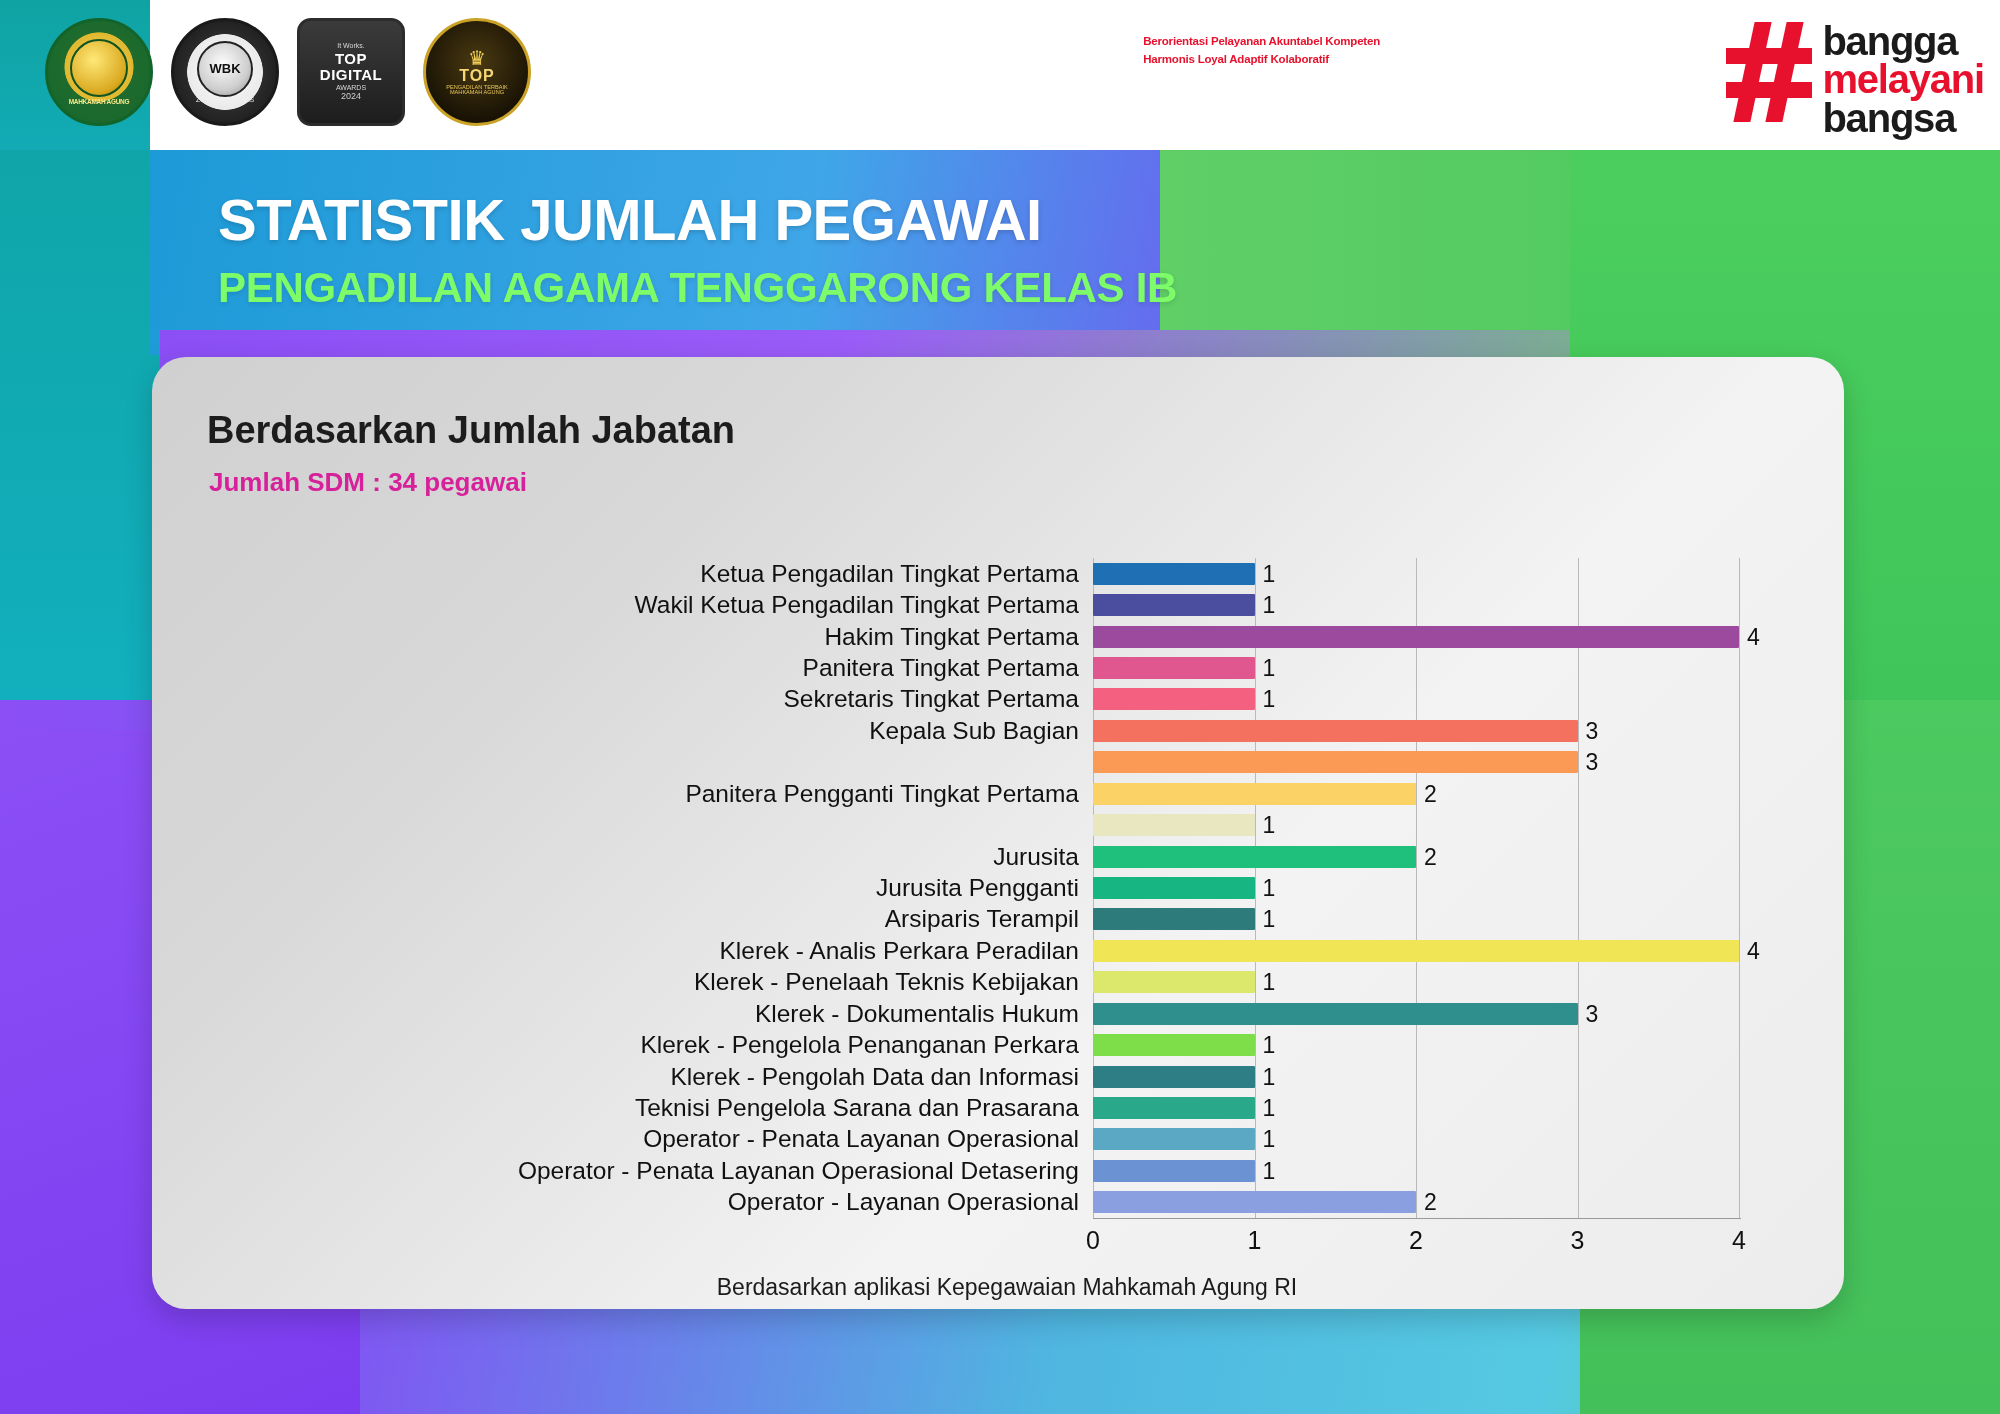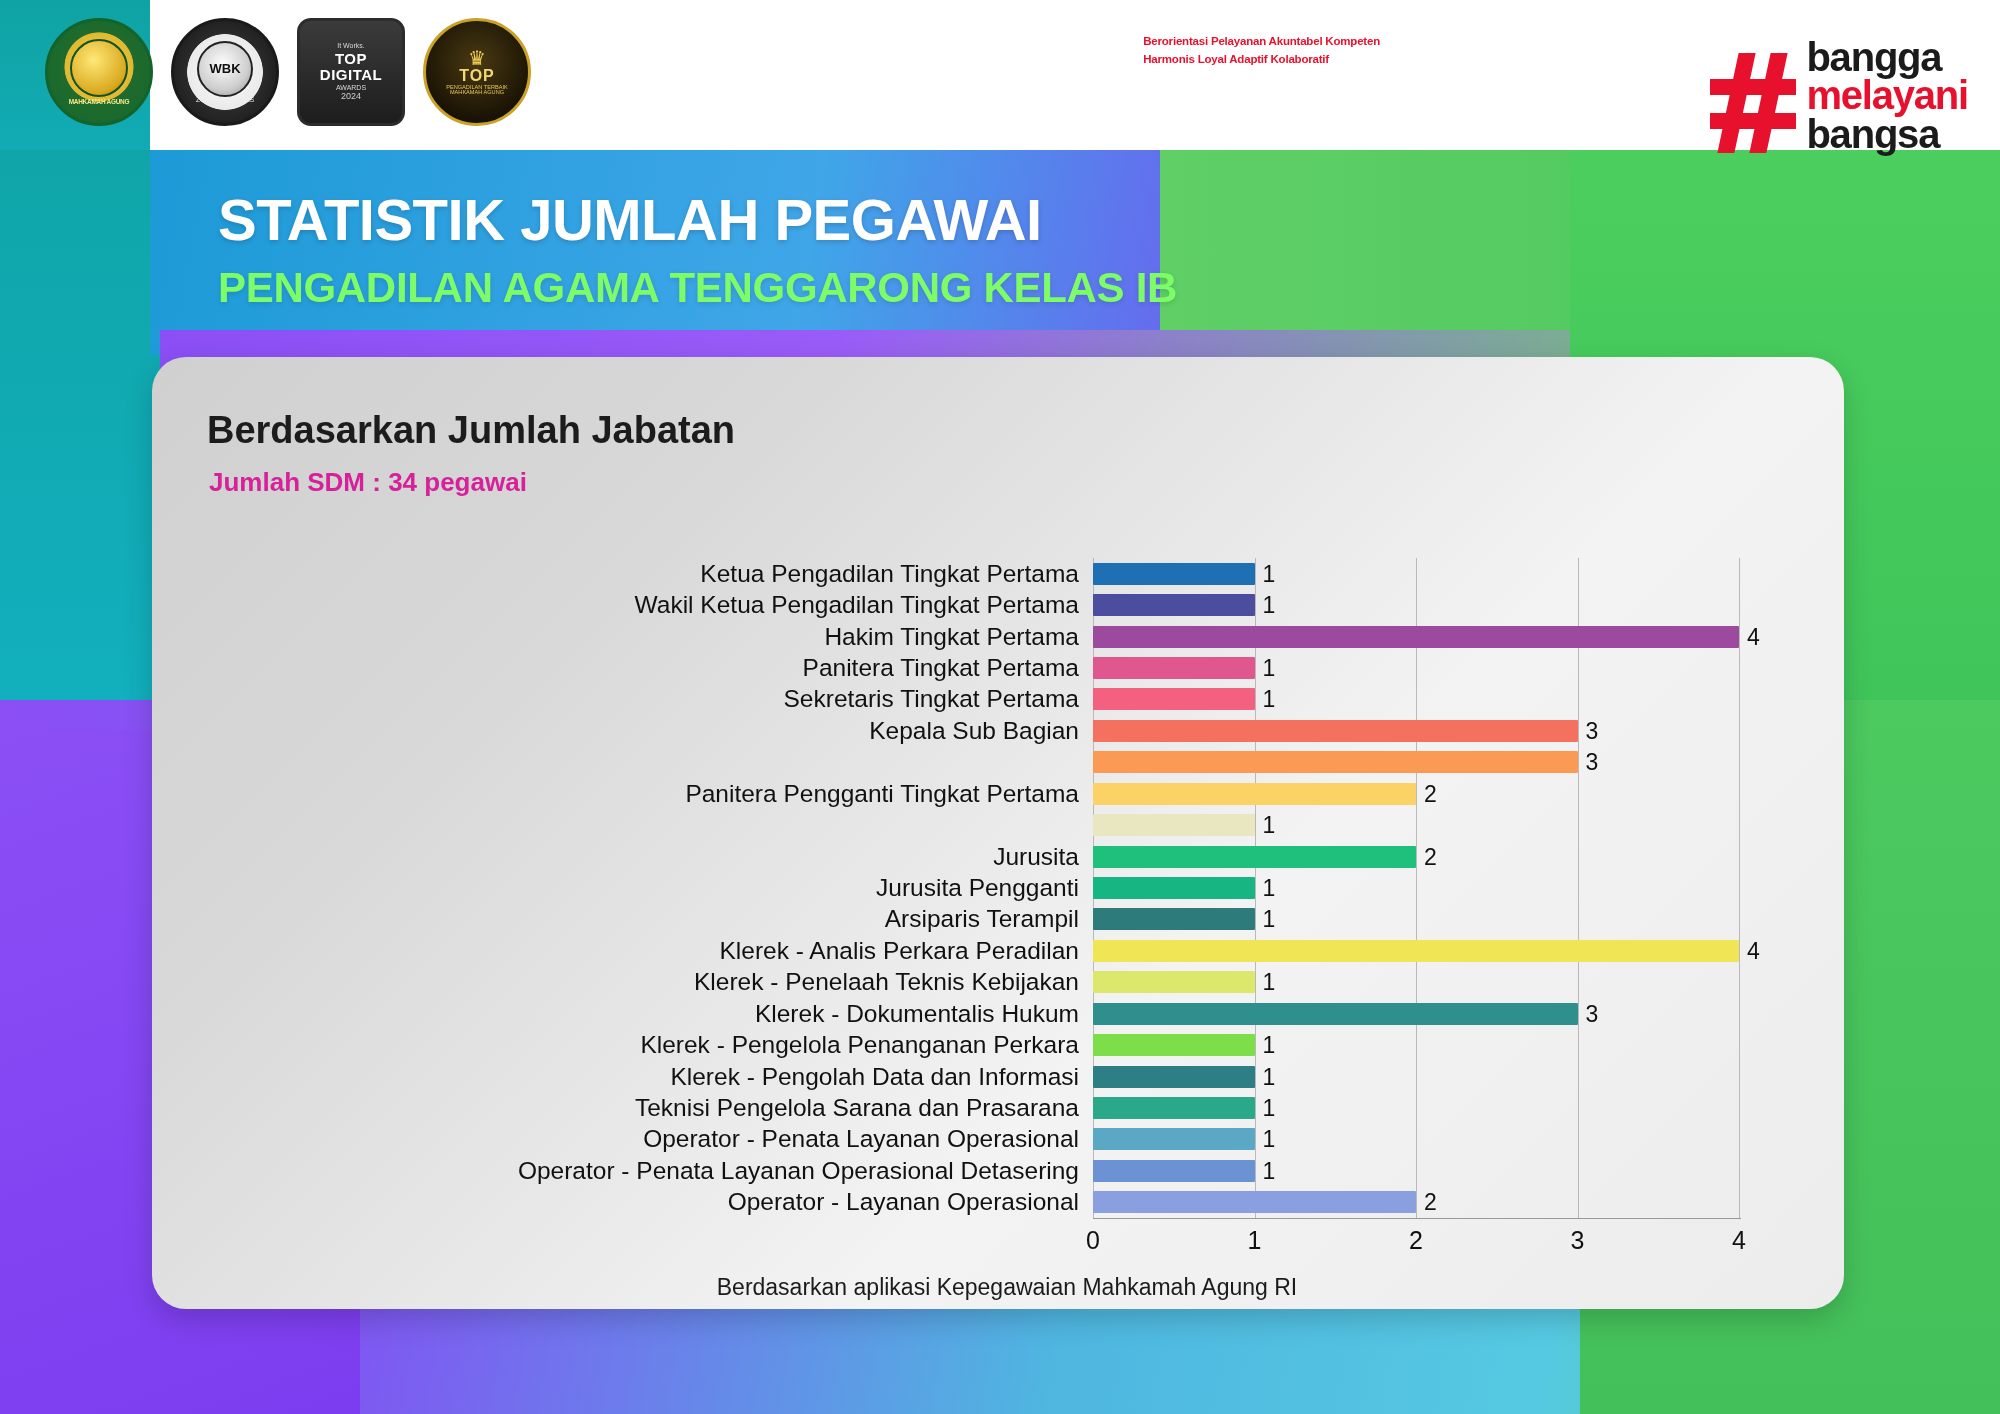--- a/index.html
+++ b/index.html
@@ -193,26 +193,25 @@
   .berakhlak-tag {
     font-size: 11.5px;
     font-weight: 700;
     color: #e8112d;
     line-height: 1.25;
     margin-top: 4px;
     letter-spacing: -0.2px;
   }
   .brand-bangga {
     position: absolute;
-    right: 32px; top: 22px;
+    right: 16px; top: 22px;
     z-index: 6;
     display: flex;
-    align-items: flex-end;
+    align-items: flex-start;
     gap: 10px;
-    margin-top: 16px;
   }
   .hash-mark {
     position: relative;
     width: 86px; height: 100px;
   }
   .hash-mark i {
     position: absolute;
     background: #e8112d;
     display: block;
   }

